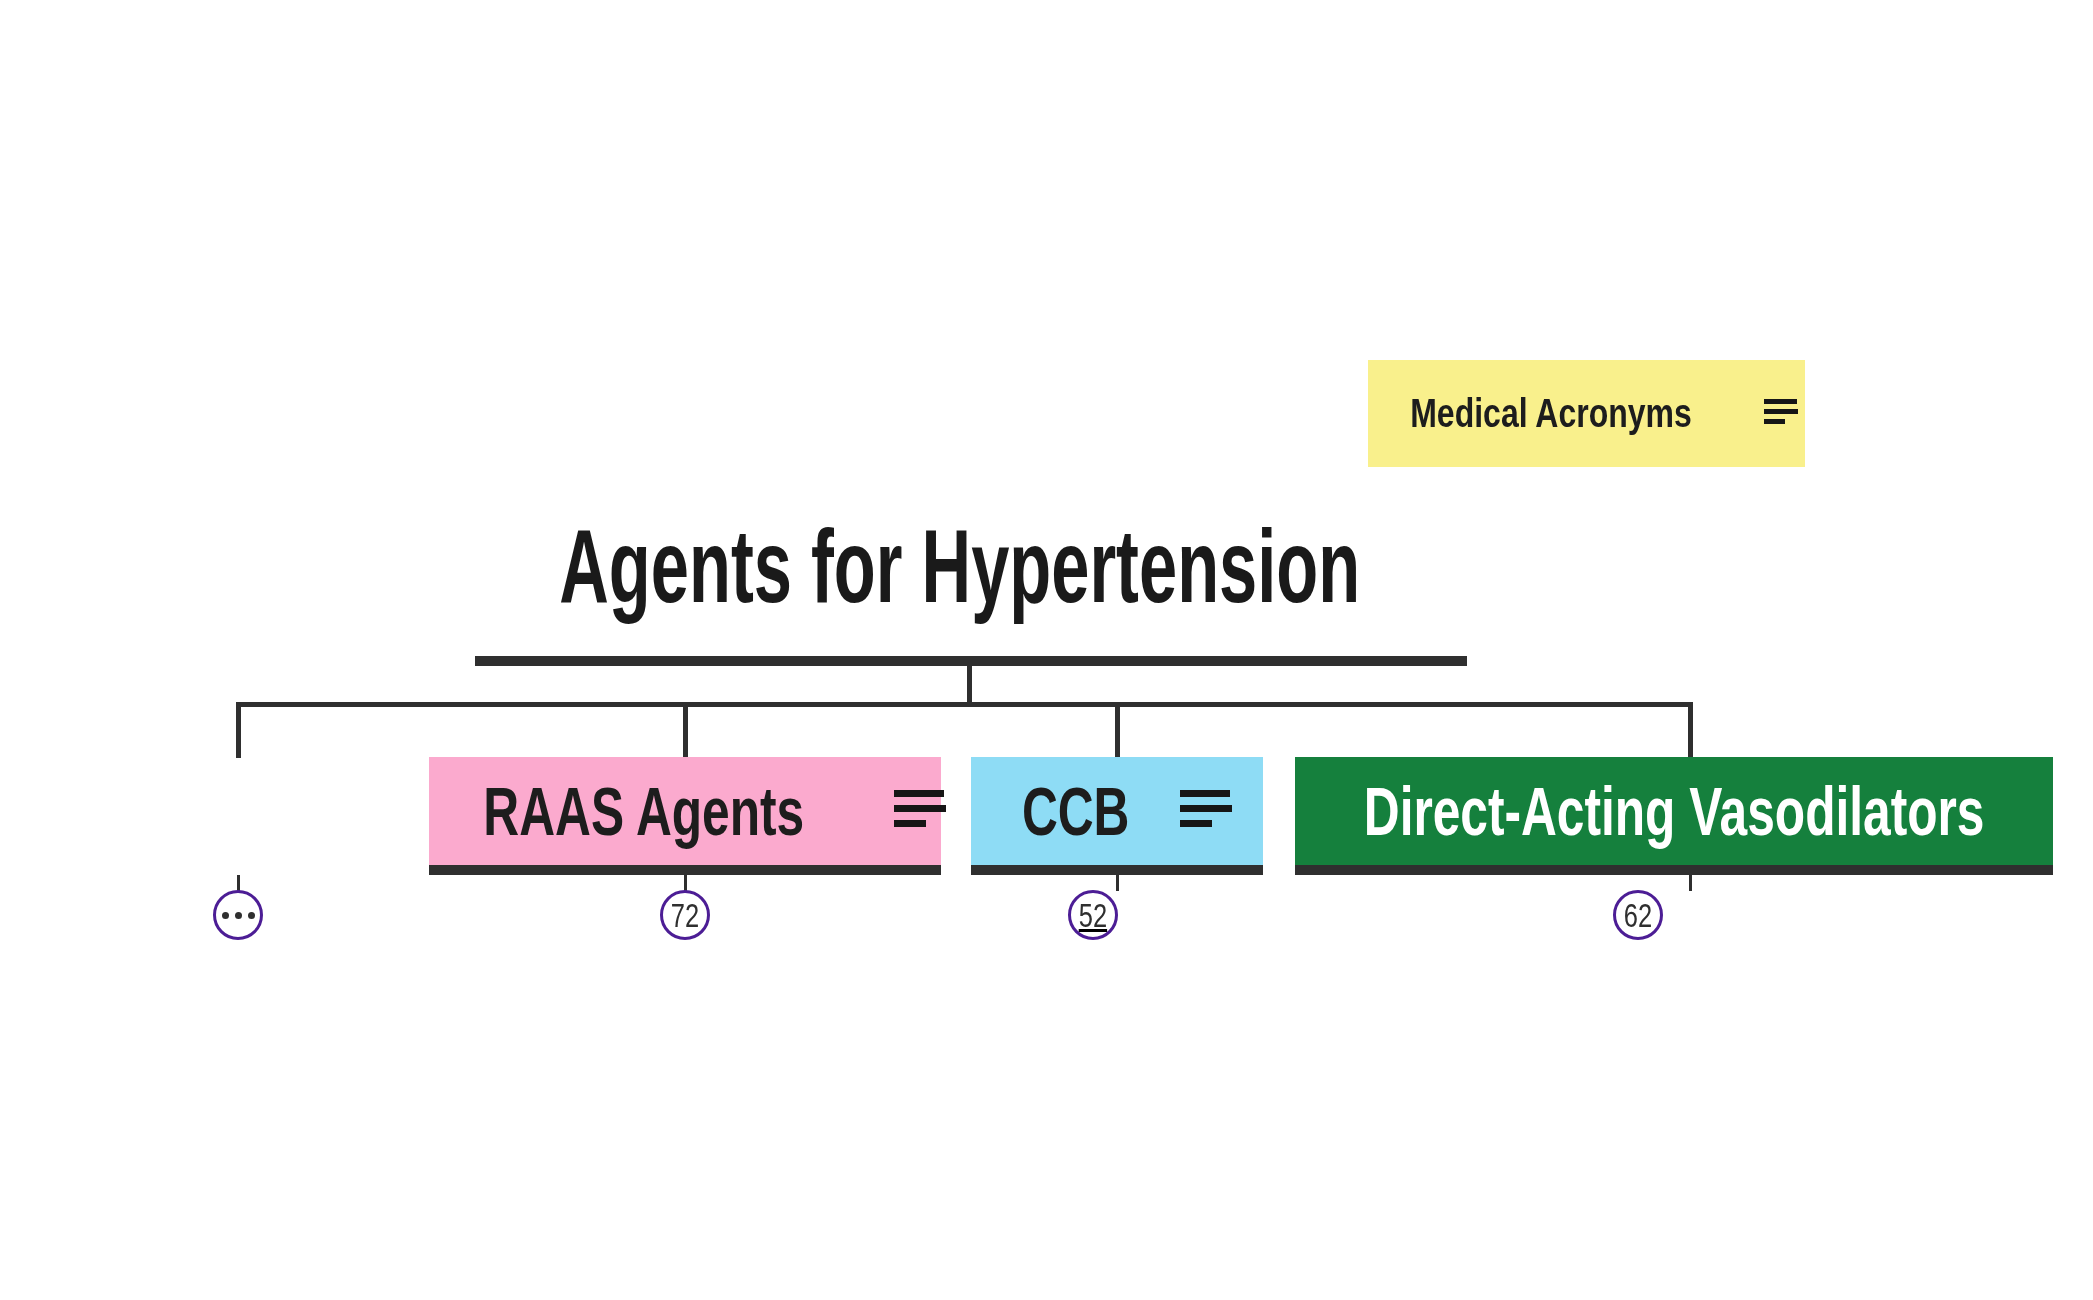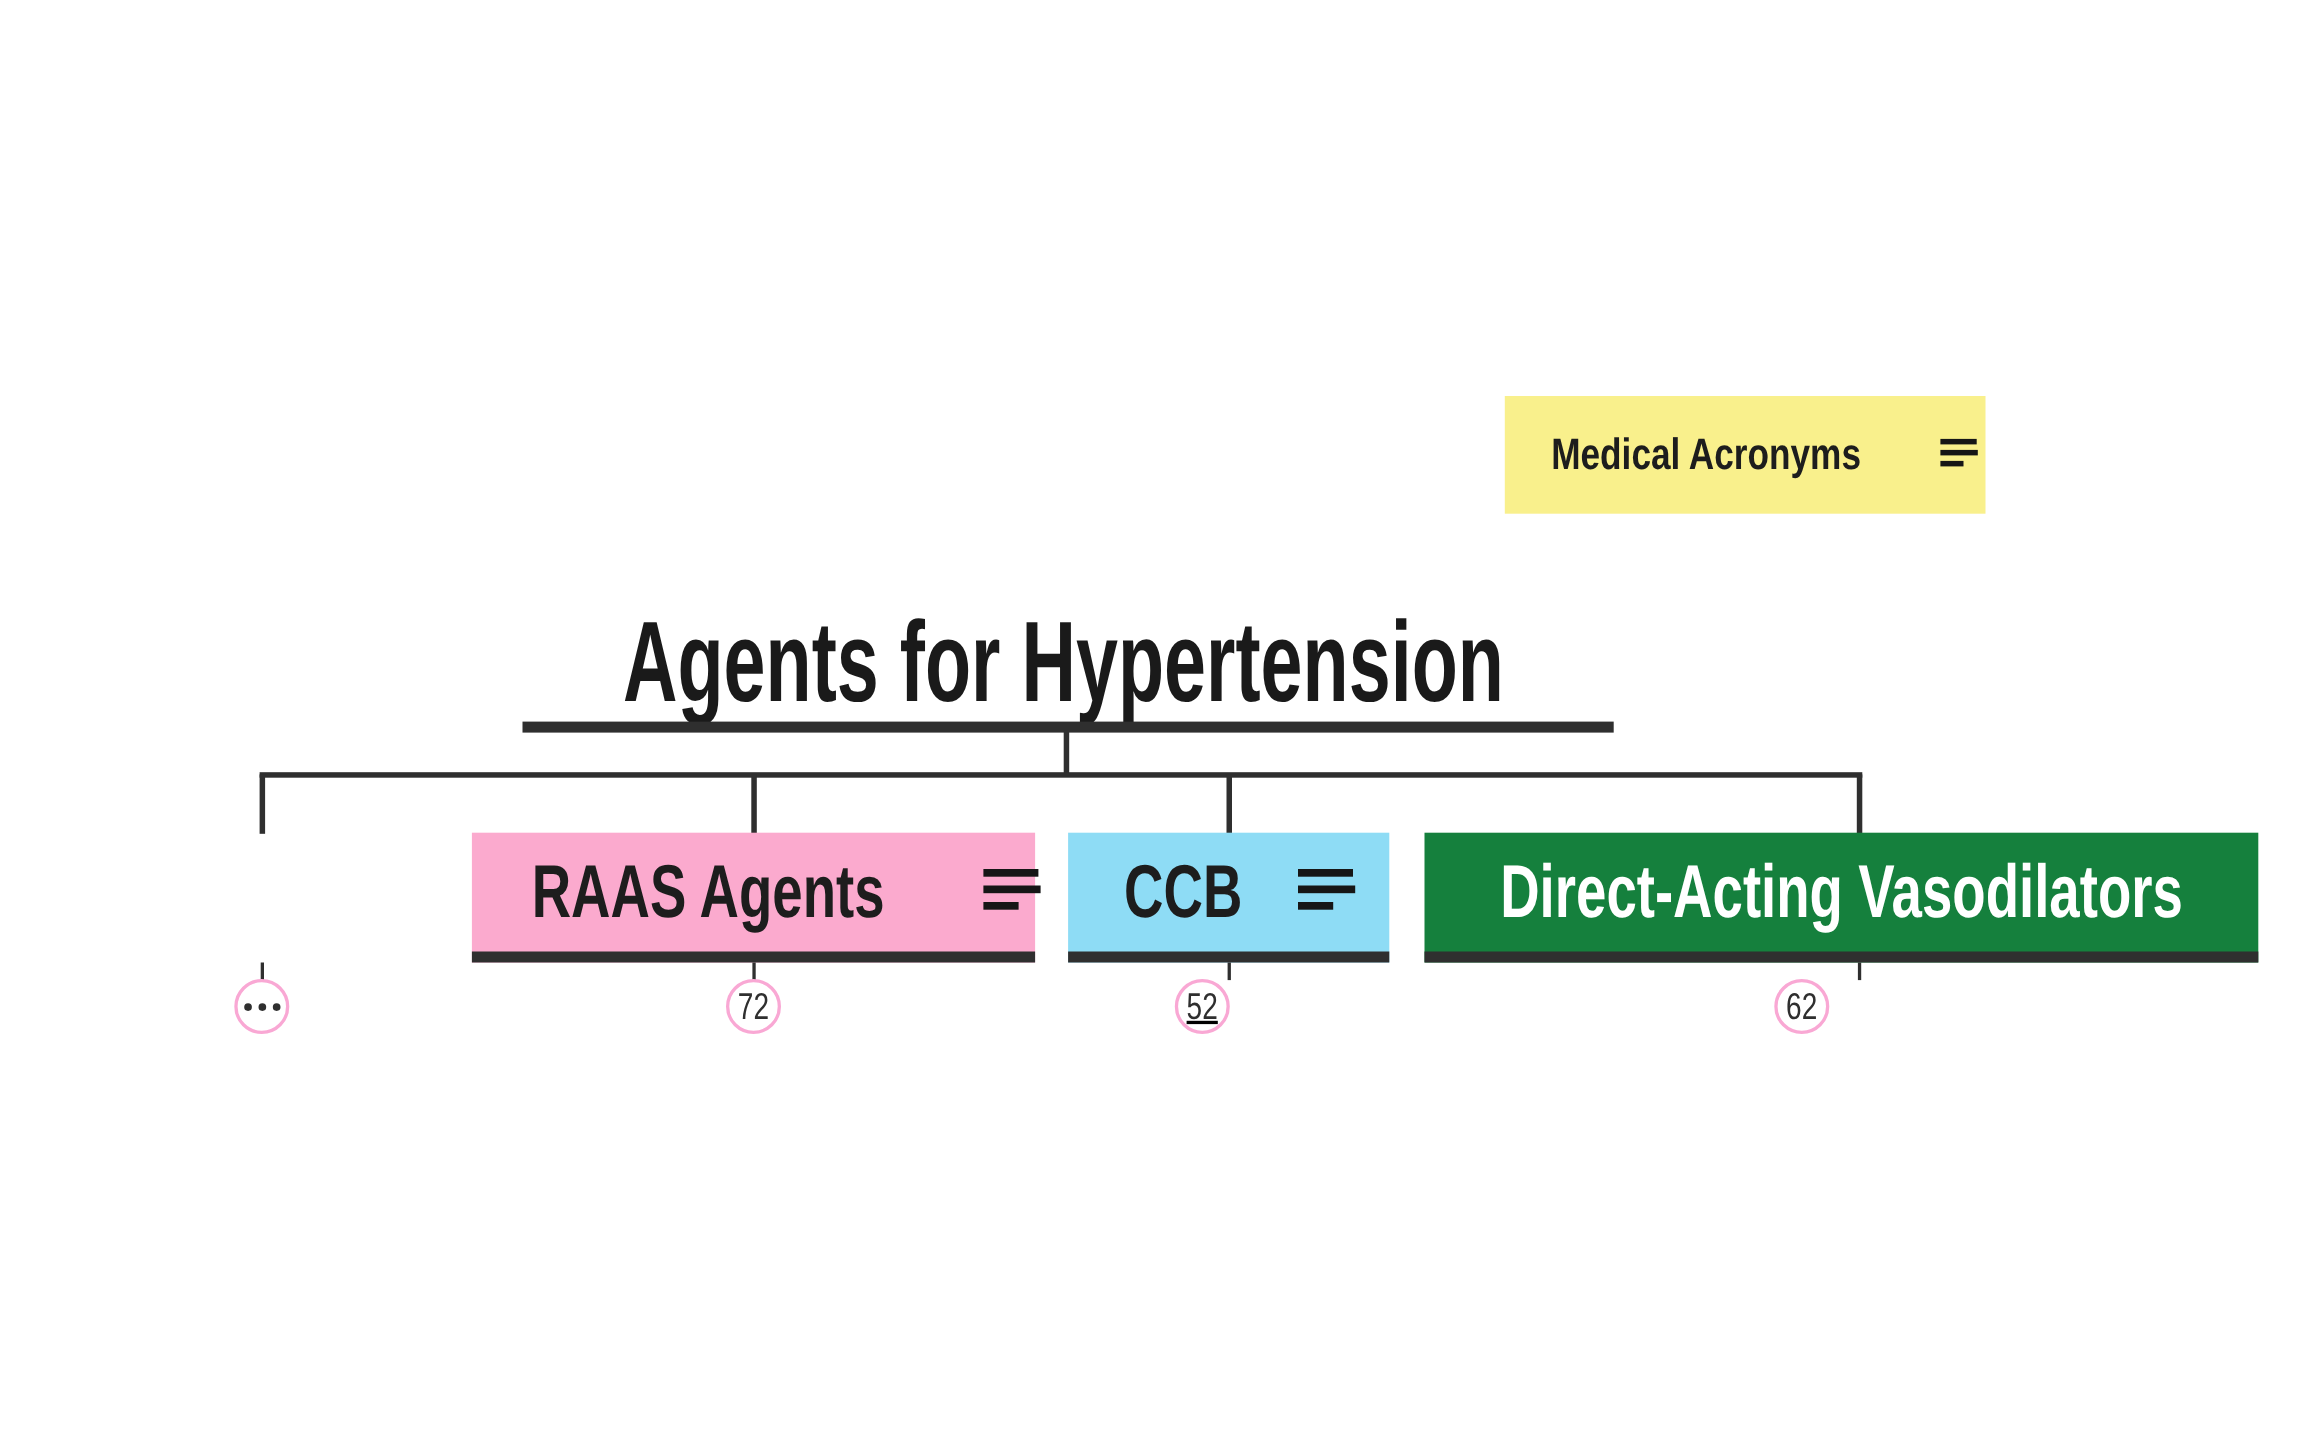--- a/index.html
+++ b/index.html
@@ -33,22 +33,22 @@
   .note-icon.lg .b2 { width:52px; }
   .note-icon.lg .b3 { width:32px; }
   .note-icon.sm { width:34px; height:25px; margin-left:38px; position:relative; top:-2px; }
   .note-icon.sm i { height:5px; }
   .note-icon.sm .b1 { width:33px; }
   .note-icon.sm .b2 { width:34px; }
   .note-icon.sm .b3 { width:21px; }
 
   
   .root-title-wrap {
-    position:absolute; left:330px; top:544px; width:1200px; height:115px;
-    display:flex; align-items:center; justify-content:flex-start;
+    position:absolute; left:330px; top:508px; width:1200px; height:115px;
+    display:flex; align-items:center; justify-content:center;
   }
   .root-title {
     font-size:104px; font-weight:700; color:#1A1A1A; line-height:1;
     white-space:nowrap; transform:scaleX(0.66); transform-origin:center;
   }
   .root-underline {
     position:absolute; left:445px; top:656px; width:992px; height:10px;
     background:#2F2F2F;
   }
 
@@ -81,21 +81,21 @@
 
   
   .stem { position:absolute; top:875px; width:3px; height:16px; background:#2F2F2F; }
   .stem-1 { left:207px; }
   .stem-2 { left:654px; }
   .stem-3 { left:1086px; }
   .stem-4 { left:1659px; }
 
   .badge {
     position:absolute; top:890px; width:50px; height:50px; box-sizing:border-box;
-    border:3px solid #f9a8d4; border-radius:50%; background:#ffffff;
+    border:3px solid #4c1d95; border-radius:50%; background:#ffffff;
     display:flex; align-items:center; justify-content:center;
     cursor:pointer;
   }
   .badge-1 { left:183px; }
   .badge-2 { left:630px; }
   .badge-3 { left:1038px;text-decoration:underline; }
   .badge-4 { left:1583px; }
   .badge-num {
     font-size:34px; font-weight:400; color:#2F2F2F; line-height:1;
     transform:scaleX(0.75); transform-origin:center; white-space:nowrap;

